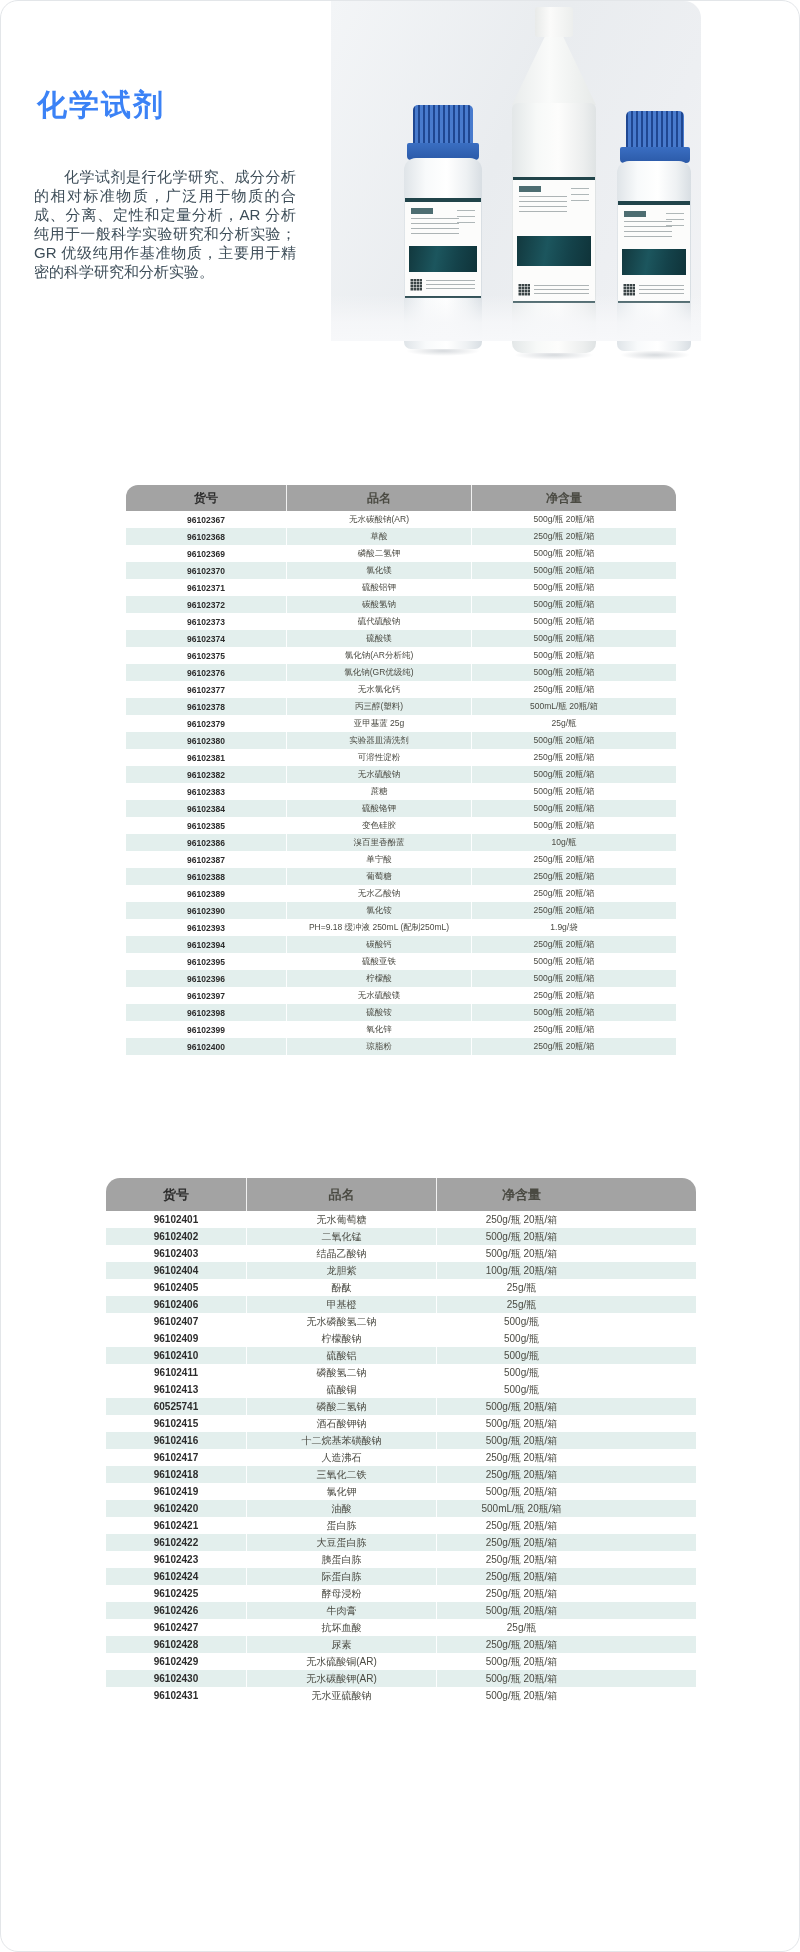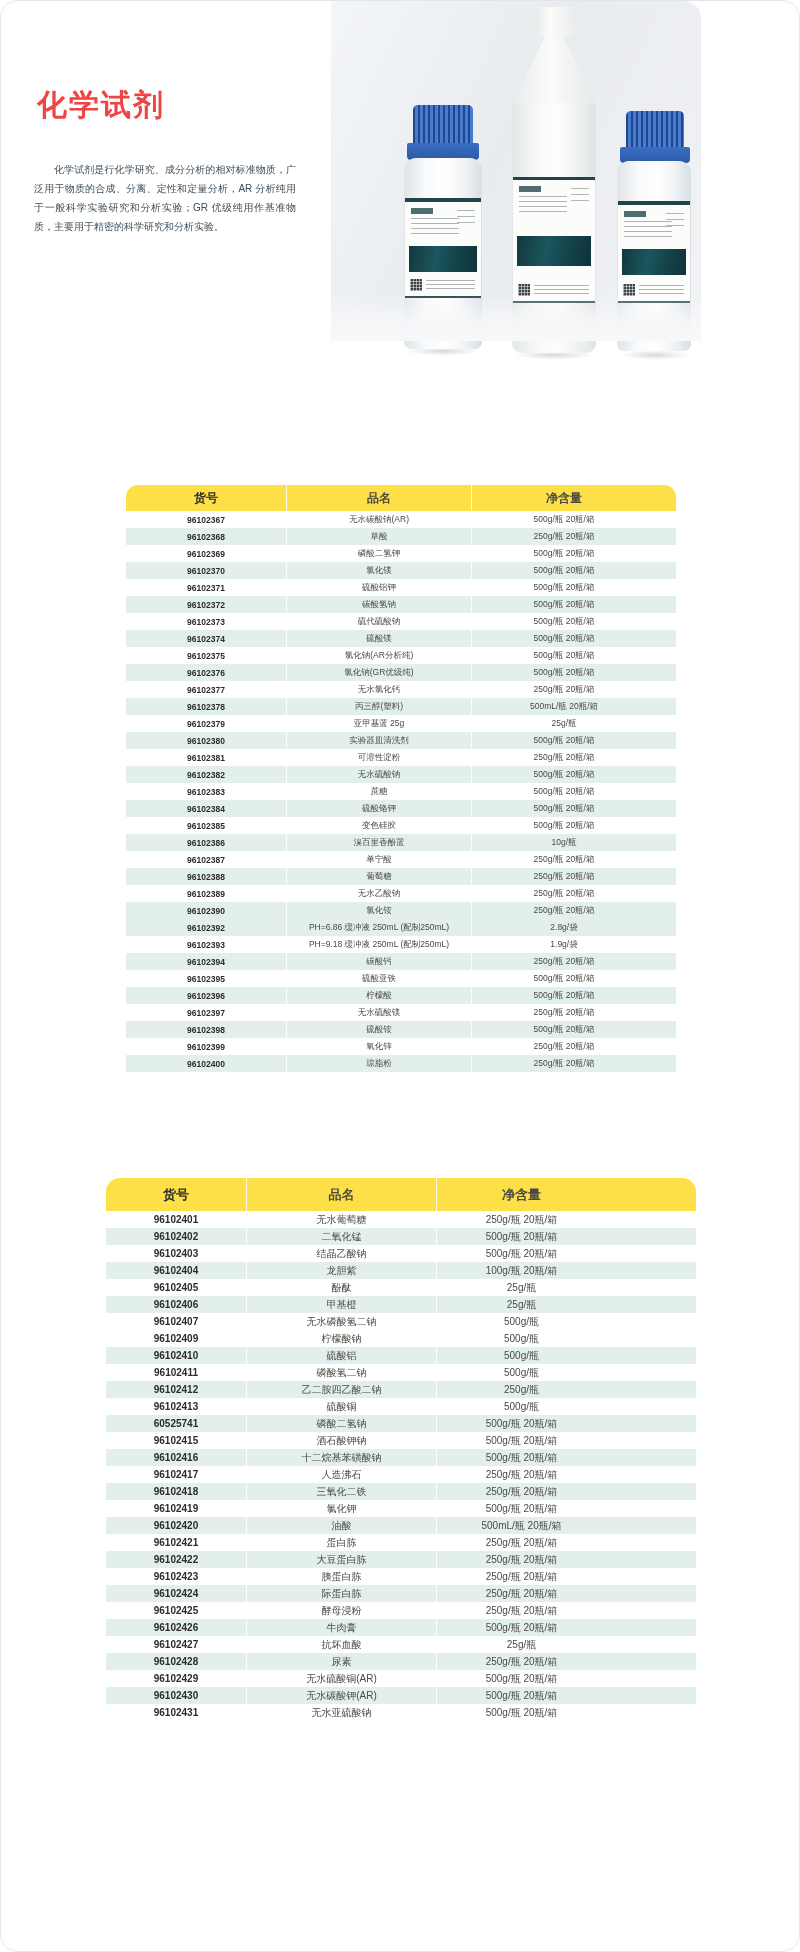--- a/index.html
+++ b/index.html
@@ -1,21 +1,21 @@
 <!DOCTYPE html>
 <html><head>
 <meta charset="utf-8">
 <style>
   html,body{margin:0;padding:0;background:#fff;}
   body{width:800px;height:1952px;position:relative;font-family:"Liberation Sans",sans-serif;}
   .page{position:absolute;inset:0;border:1px solid #e3e6e9;border-radius:18px;overflow:hidden;background:#fff;box-sizing:border-box;}
 
   
-  .hero-title{position:absolute;left:36px;top:84px;font-size:30px;font-weight:bold;letter-spacing:2px;color:#ef4444;}
-  .hero-desc{position:absolute;left:33px;top:159px;width:262px;font-size:10px;line-height:19px;color:#3d4d58;text-align:justify;text-indent:2em;}
+  .hero-title{position:absolute;left:36px;top:84px;font-size:30px;font-weight:bold;letter-spacing:2px;color:#3b82f6;}
+  .hero-desc{position:absolute;left:33px;top:166px;width:262px;font-size:15px;line-height:19px;color:#3d4d58;text-align:justify;text-indent:2em;}
 
   .photo{position:absolute;left:330px;top:0;width:370px;height:340px;border-radius:0 17px 0 0;
          background:linear-gradient(115deg,#f3f5f7 0%,#e9ecef 45%,#edeff2 75%,#f2f3f5 100%);}
   .floor{position:absolute;left:0;bottom:0;width:100%;height:46px;
          background:linear-gradient(180deg,rgba(240,242,245,0) 0%,rgba(246,247,249,.9) 60%,#f7f8fa 100%);}
 
   .bottle{position:absolute;}
   .b-left{left:72px;top:104px;width:80px;height:244px;}
   .b-mid{left:180px;top:6px;width:86px;height:346px;}
   .b-right{left:286px;top:110px;width:76px;height:242px;}
@@ -55,21 +55,21 @@
           background-image:repeating-linear-gradient(0deg,rgba(255,255,255,.5) 0 1px,transparent 1px 3px),repeating-linear-gradient(90deg,rgba(255,255,255,.5) 0 1px,transparent 1px 3px);}
   .lbl-addr{position:absolute;left:21px;right:6px;bottom:6px;height:10px;
             background:repeating-linear-gradient(180deg,#9aa2a4 0 1px,transparent 1px 4px);opacity:.8;}
   .shadow{position:absolute;bottom:-7px;left:4%;width:92%;height:10px;
           background:radial-gradient(ellipse at center,rgba(110,122,134,.28),rgba(110,122,134,0) 70%);}
 
   
   .tbl{position:absolute;box-sizing:border-box;}
   #table1{left:125px;top:484px;width:550px;}
   #table2{left:105px;top:1177px;width:590px;}
-  .thead{display:flex;align-items:center;background:#fde047;color:#fff;font-weight:bold;}
+  .thead{display:flex;align-items:center;background:#a3a3a3;color:#fff;font-weight:bold;}
   #table1 .thead{height:26px;border-radius:12px 12px 0 0;font-size:12px;}
   #table2 .thead{height:33px;border-radius:14px 14px 0 0;font-size:13px;}
   .hcell,.tcell{text-align:center;box-sizing:border-box;}
   .hcell+.hcell{border-left:1px solid rgba(255,255,255,.85);}
   .tcell+.tcell{border-left:1px solid rgba(255,255,255,.9);}
   .trow{display:flex;align-items:center;background:#fff;}
   .trow.alt{background:#e3efed;}
   #table1 .trow{height:17px;font-size:8.5px;}
   #table2 .trow{height:17px;font-size:10px;}
   .tcell,.hcell{display:flex;align-items:center;justify-content:center;height:100%;}
@@ -263,25 +263,20 @@
         <div class="trow">
           <div class="tcell c0">96102389</div>
           <div class="tcell c1">无水乙酸钠</div>
           <div class="tcell c2">250g/瓶  20瓶/箱</div>
         </div>
         <div class="trow alt">
           <div class="tcell c0">96102390</div>
           <div class="tcell c1">氯化铵</div>
           <div class="tcell c2">250g/瓶  20瓶/箱</div>
         </div>
-        <div class="trow alt">
-          <div class="tcell c0">96102392</div>
-          <div class="tcell c1">PH=6.86 缓冲液 250mL (配制250mL)</div>
-          <div class="tcell c2">2.8g/袋</div>
-        </div>
         <div class="trow">
           <div class="tcell c0">96102393</div>
           <div class="tcell c1">PH=9.18 缓冲液 250mL (配制250mL)</div>
           <div class="tcell c2">1.9g/袋</div>
         </div>
         <div class="trow alt">
           <div class="tcell c0">96102394</div>
           <div class="tcell c1">碳酸钙</div>
           <div class="tcell c2">250g/瓶  20瓶/箱</div>
         </div>
@@ -368,25 +363,20 @@
         <div class="trow alt">
           <div class="tcell c0">96102410</div>
           <div class="tcell c1">硫酸铝</div>
           <div class="tcell c2">500g/瓶</div>
         </div>
         <div class="trow">
           <div class="tcell c0">96102411</div>
           <div class="tcell c1">磷酸氢二钠</div>
           <div class="tcell c2">500g/瓶</div>
         </div>
-        <div class="trow alt">
-          <div class="tcell c0">96102412</div>
-          <div class="tcell c1">乙二胺四乙酸二钠</div>
-          <div class="tcell c2">250g/瓶</div>
-        </div>
         <div class="trow">
           <div class="tcell c0">96102413</div>
           <div class="tcell c1">硫酸铜</div>
           <div class="tcell c2">500g/瓶</div>
         </div>
         <div class="trow alt">
           <div class="tcell c0">60525741</div>
           <div class="tcell c1">磷酸二氢钠</div>
           <div class="tcell c2">500g/瓶 20瓶/箱</div>
         </div>

